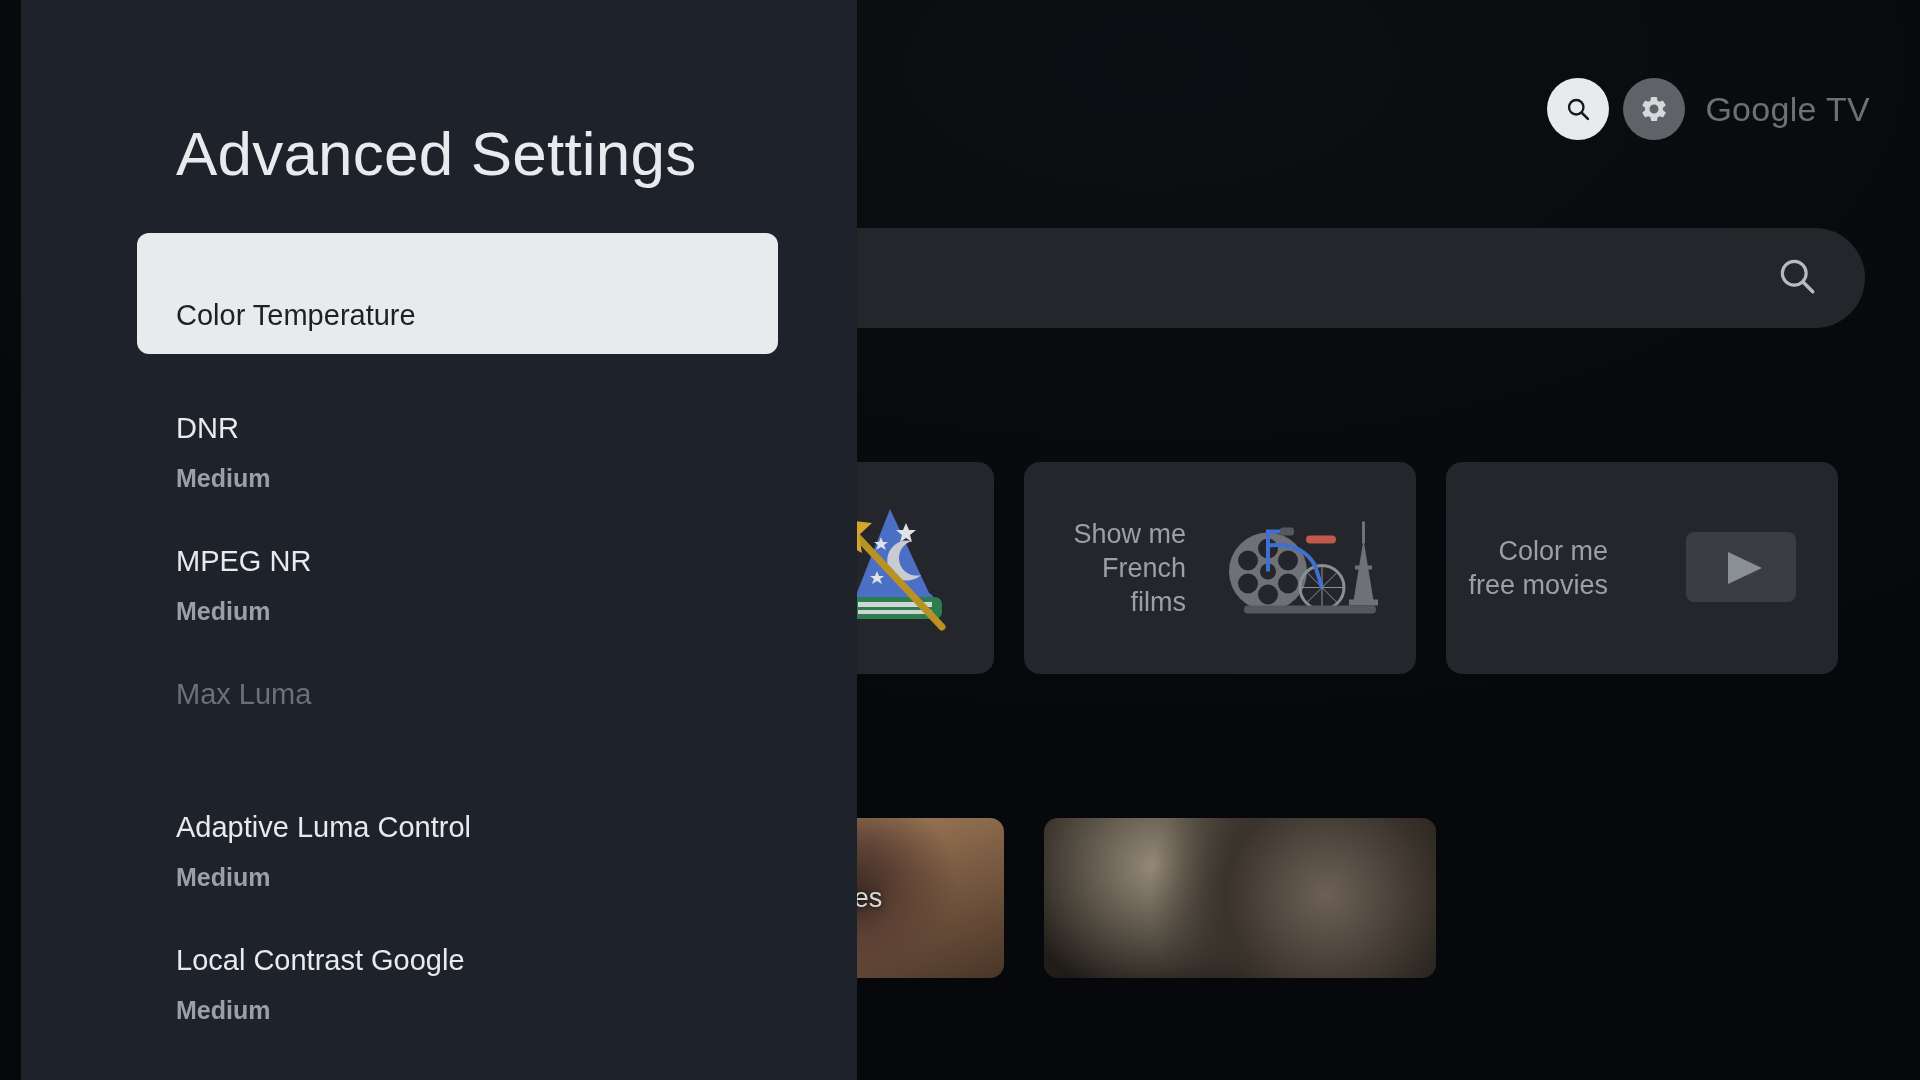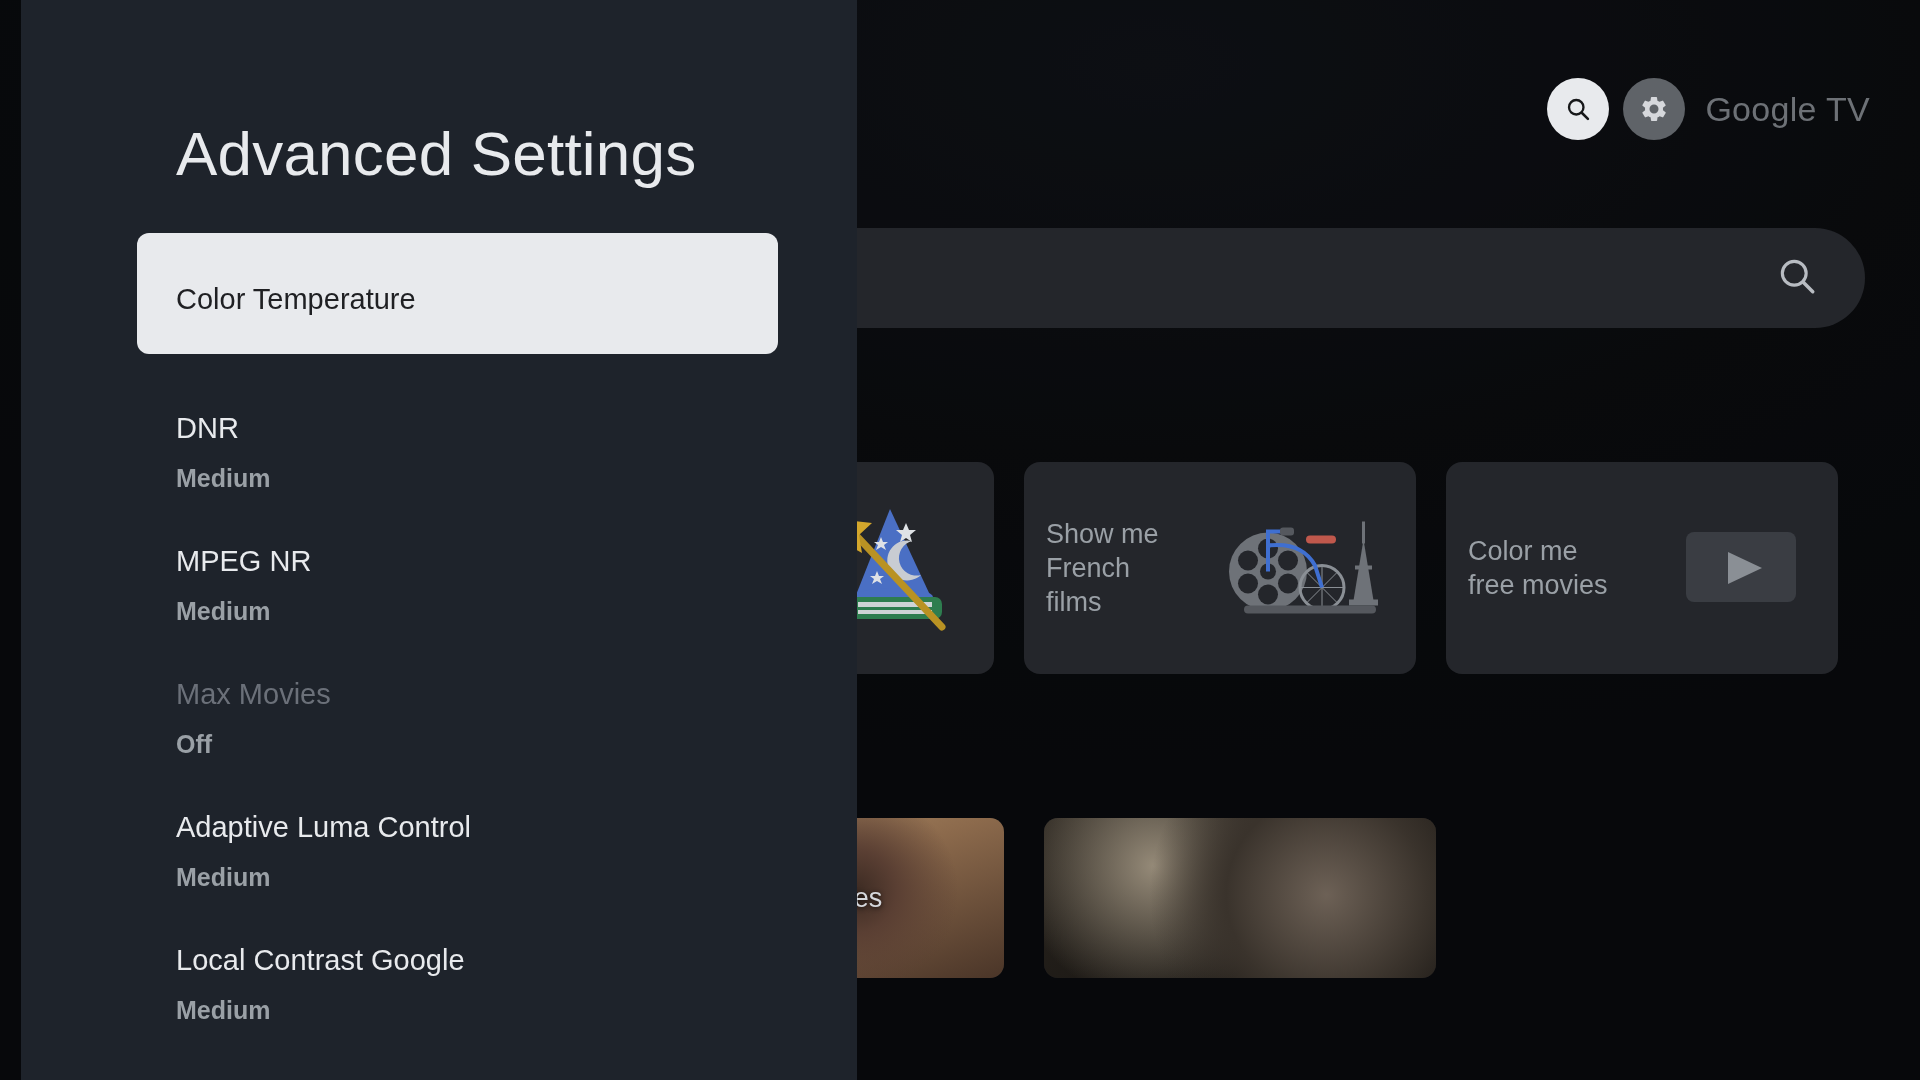--- a/index.html
+++ b/index.html
@@ -72,20 +72,21 @@
     overflow: hidden;
   }
 
   
   .sugg-row {
     position: absolute;
     top: 462px;
     left: 180px;
     display: flex;
     gap: 30px;
+    text-align: right;
   }
   .sugg-card {
     width: 392px;
     height: 212px;
     background: #24262b;
     border-radius: 16px;
     display: flex;
     align-items: center;
     padding-left: 22px;
     position: relative;
@@ -185,21 +186,21 @@
   }
   .opt .oval {
     position: relative;
     z-index: 2;
     color: #9aa0a6;
     font-size: 25px;
     line-height: 1;
     padding-top: 23px;
     font-weight: bold;
   }
-  .opt.selected .otitle { color: #1f2023; padding-top: 52px; }
+  .opt.selected .otitle { color: #1f2023; padding-top: 68px; }
   .opt.selected { height: 128px; }
   .opt.disabled .otitle { color: #6b7079; }
 </style>
 </head>
 <body>
 
 <div id="root">
 
   <div class="bg-layer"></div>
 
@@ -370,22 +371,21 @@
         <div class="otitle">DNR</div>
         <div class="oval">Medium</div>
       </div>
 
       <div class="opt">
         <div class="otitle">MPEG NR</div>
         <div class="oval">Medium</div>
       </div>
 
       <div class="opt disabled">
-        <div class="otitle">Max Movies</div>
-        <div class="oval">Off</div>
+        <div class="otitle">Max Luma</div>
       </div>
 
       <div class="opt">
         <div class="otitle">Adaptive Luma Control</div>
         <div class="oval">Medium</div>
       </div>
 
       <div class="opt">
         <div class="otitle">Local Contrast Google</div>
         <div class="oval">Medium</div>

